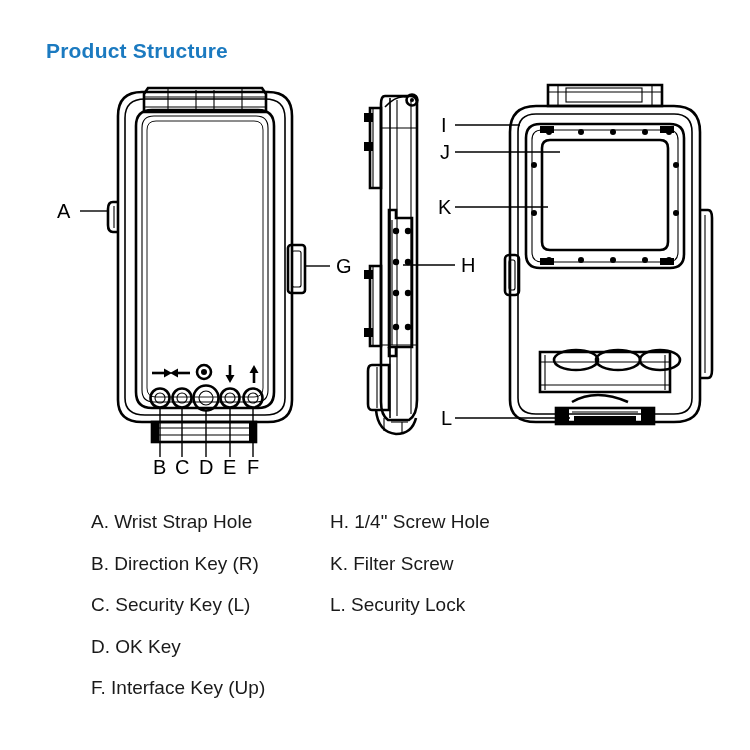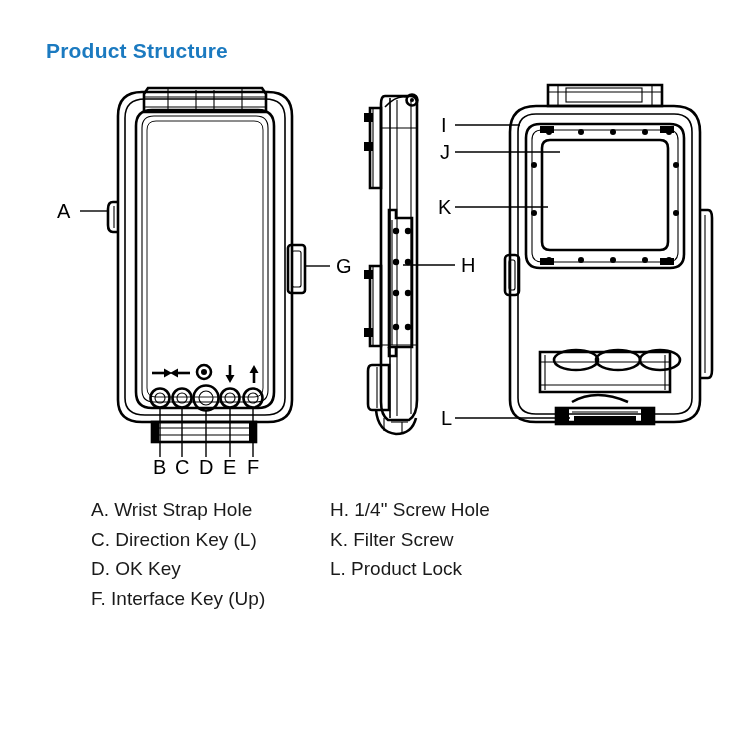--- a/index.html
+++ b/index.html
@@ -60,20 +60,21 @@
   .legend-col.right {
     width: 330px;
     padding-left: 0px;
     box-sizing: border-box;
   }
   .legend-item {
     font-size: 19px;
     line-height: 29.5px;
     color: #1a1a1a;
     white-space: nowrap;
+    margin-top: 12px;
   }
   svg { display: block; }
   .ln { stroke: #000; stroke-width: 1.6; fill: none; }
   .ln-thick { stroke: #000; stroke-width: 2.6; fill: none; }
   .ln-thin { stroke: #000; stroke-width: 1.1; fill: none; }
   .ln-hair { stroke: #000; stroke-width: 0.9; fill: none; }
   .leader { stroke: #000; stroke-width: 1.4; fill: none; }
   .fillblk { fill: #000; }
   .calloutText {
     font-family: "Liberation Sans", sans-serif;
@@ -342,24 +343,25 @@
         <path class="leader" d="M570,348 L455,348"></path>
         <text class="calloutText" x="441" y="355">L</text>
       </g>
 
     </svg>
   </div>
 
   <div id="legend">
     <div class="legend-col left">
       <div class="legend-item">A. Wrist Strap Hole</div>
-      <div class="legend-item">C. Direction Key (L)</div>
+      <div class="legend-item">B. Direction Key (R)</div>
+      <div class="legend-item">C. Security Key (L)</div>
       <div class="legend-item">D. OK Key</div>
       <div class="legend-item">F. Interface Key (Up)</div>
     </div>
     <div class="legend-col right">
       <div class="legend-item">H. 1/4" Screw Hole</div>
       <div class="legend-item">K. Filter Screw</div>
-      <div class="legend-item">L. Product Lock</div>
+      <div class="legend-item">L. Security Lock</div>
     </div>
   </div>
 
 </div>
 
 </body></html>

